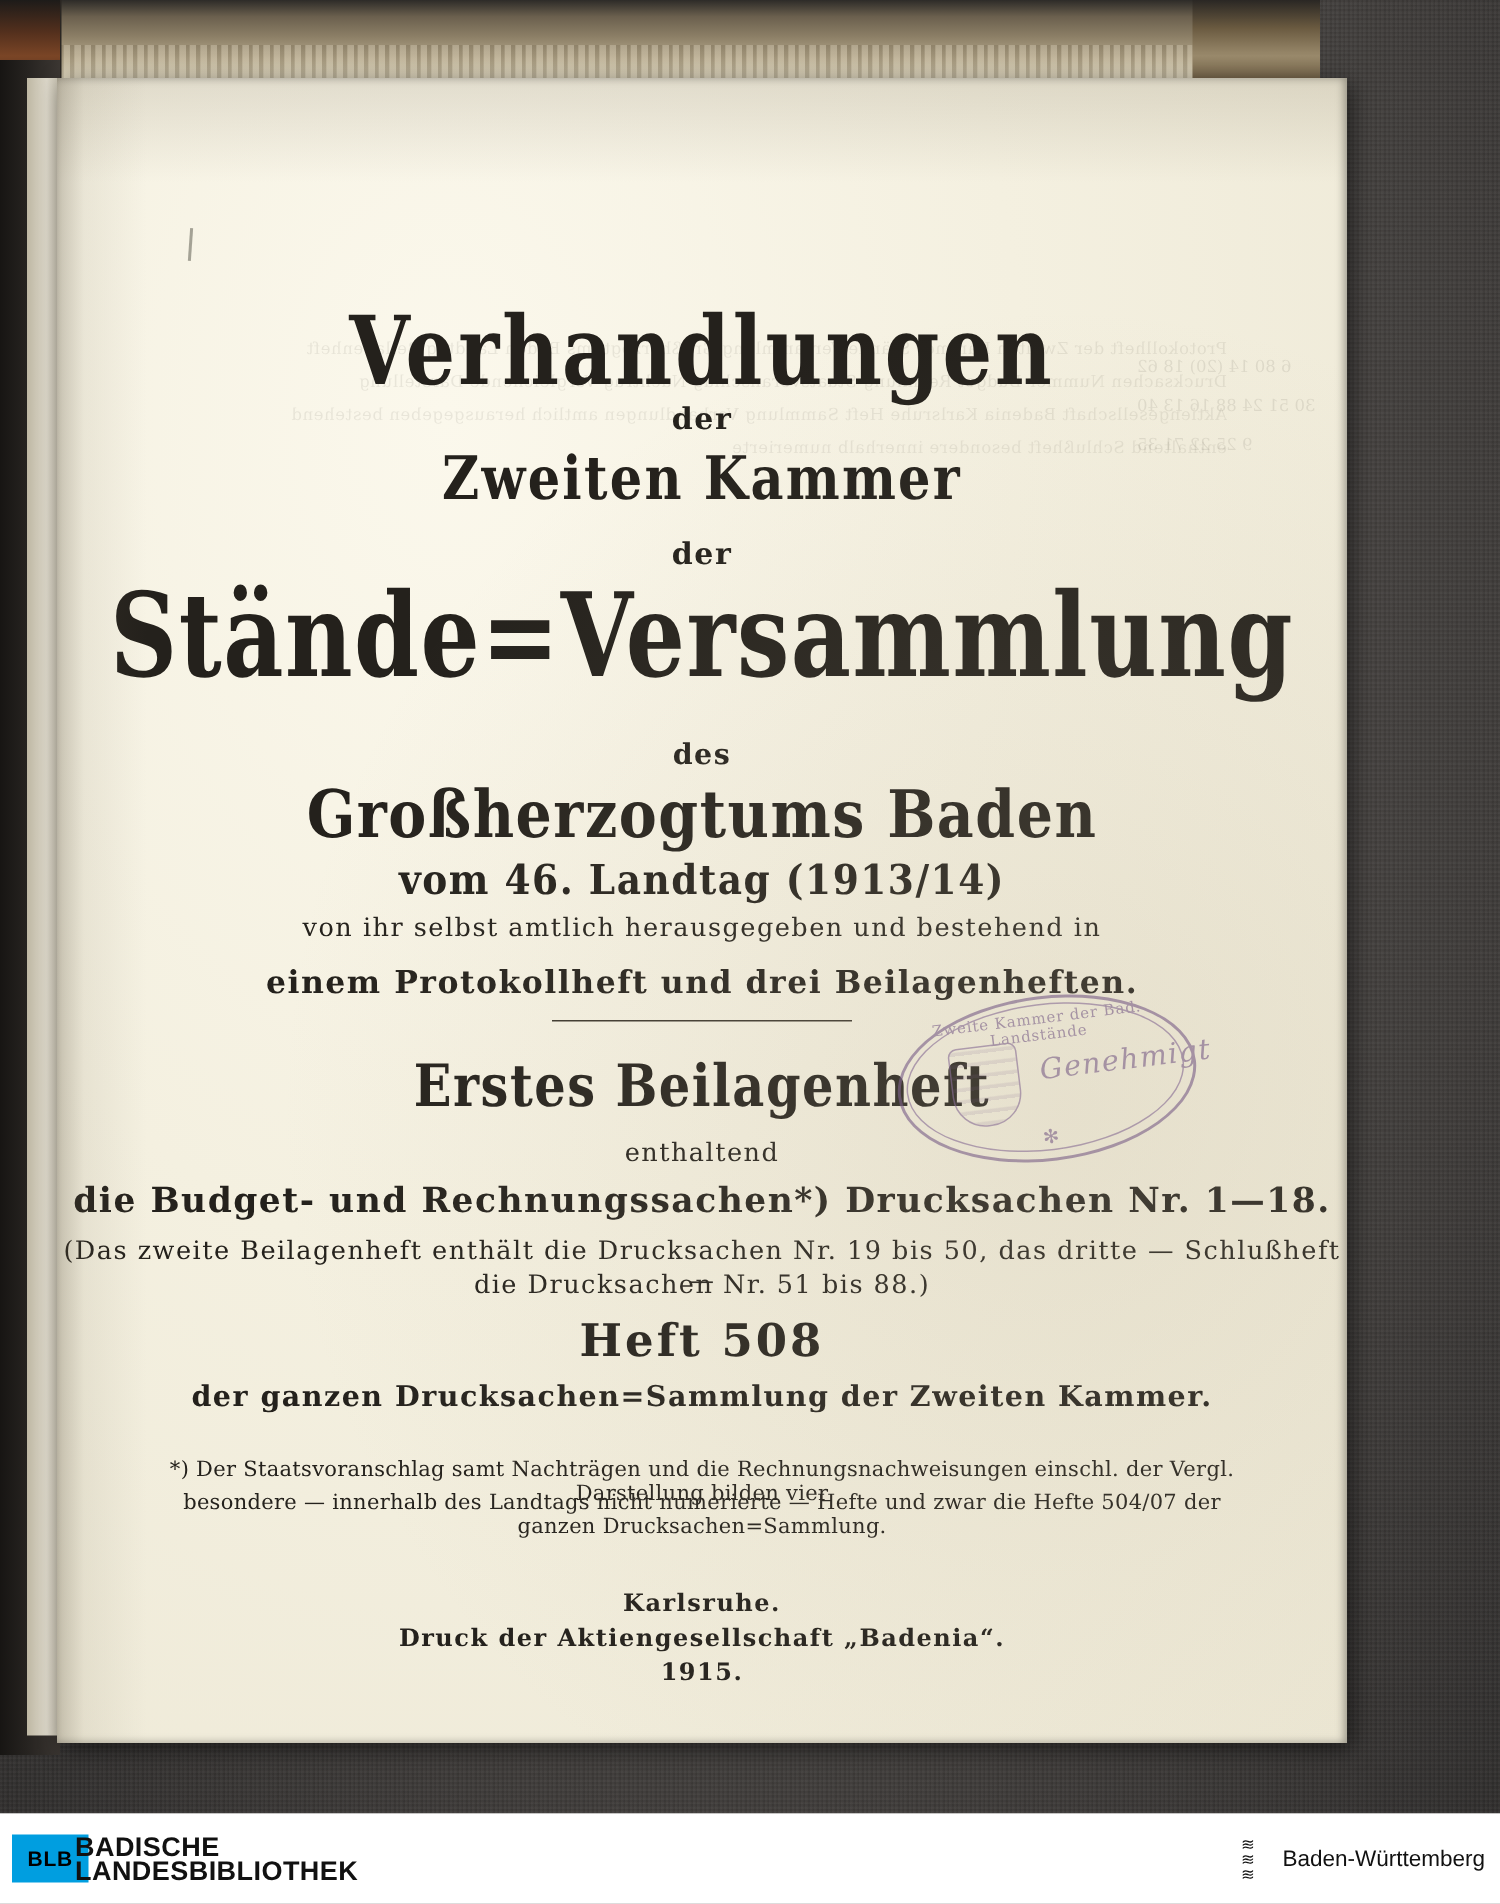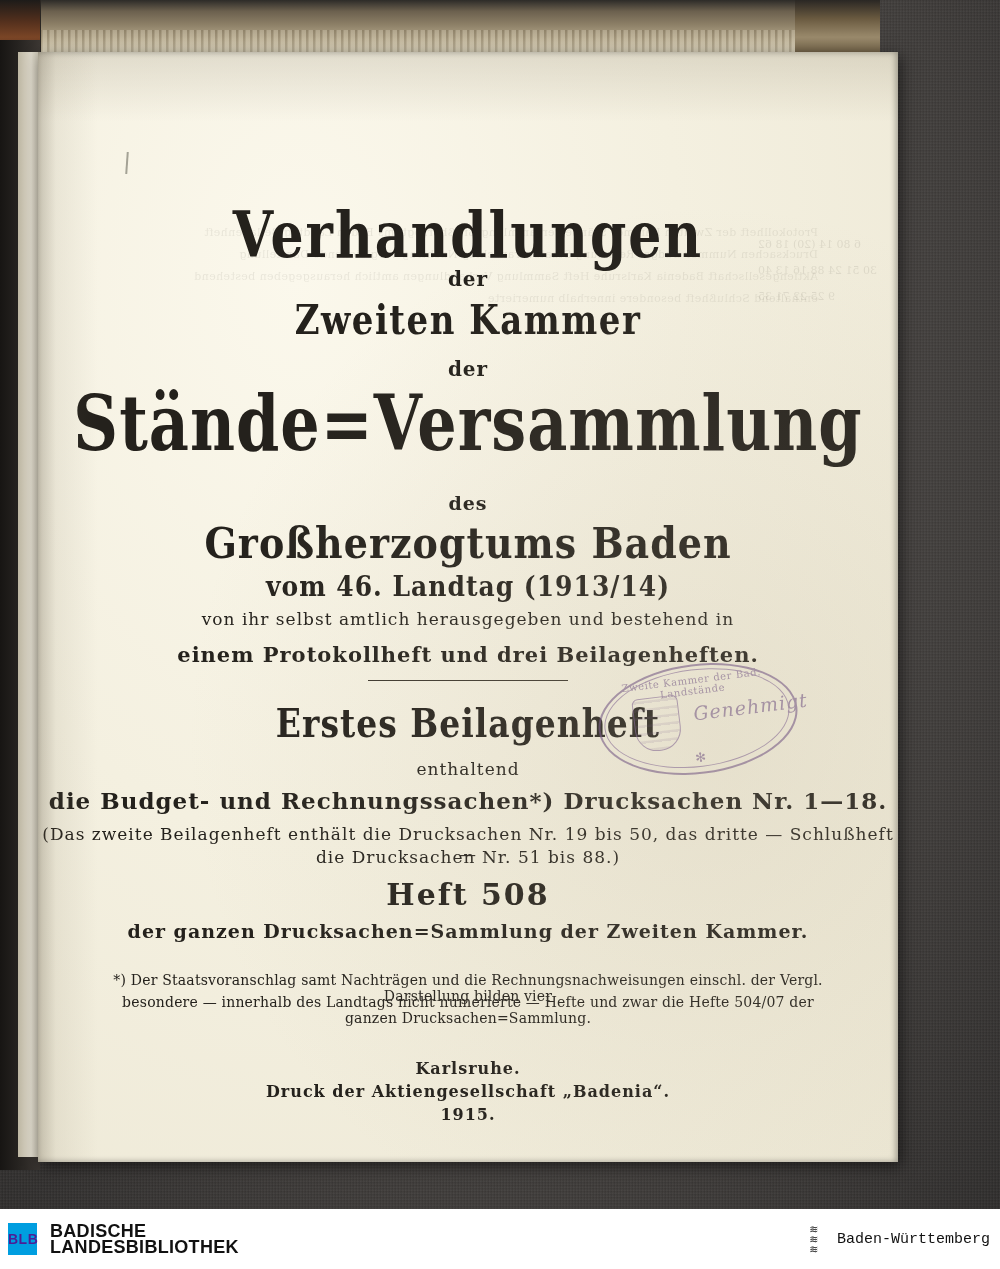--- a/index.html
+++ b/index.html
@@ -274,23 +274,23 @@
   
   #footer {
     position: absolute;
     left: 0; top: 1209px;
     width: 1000px; height: 60px;
     background: #ffffff;
   }
   .blb-logo {
     position: absolute;
     left: 8px; top: 14px;
-    width: 29px; height: 32px;
+    width: 51px; height: 32px;
     background: #009ee0;
-    color: #4c1d95;
+    color: #000000;
     font-family: "Liberation Sans", sans-serif;
     font-weight: bold;
     font-size: 14px;
     line-height: 32px;
     text-align: center;
     letter-spacing: .5px;
   }
   .blb-text {
     position: absolute;
     left: 50px; top: 14px;
@@ -312,21 +312,21 @@
   .bw-crest {
     width: 26px; height: 30px;
     color: #111;
     font-size: 11px;
     line-height: 10px;
     text-align: center;
     font-family: "DejaVu Sans", sans-serif;
     padding-top: 1px;
   }
   .bw-text {
-    font-family: Liberation Mono, monospace;
+    font-family: Liberation Sans, sans-serif;
     font-size: 15px;
     color: #111;
   }
 </style>
 </head>
 <body>
 
 <div id="scan">
 
   <div class="book-top">

